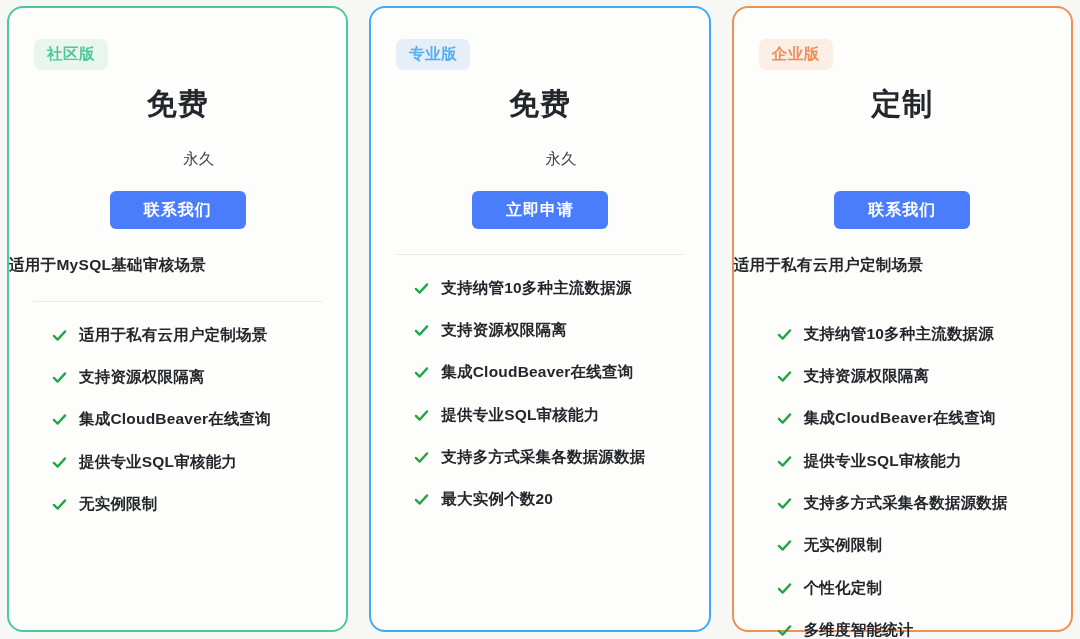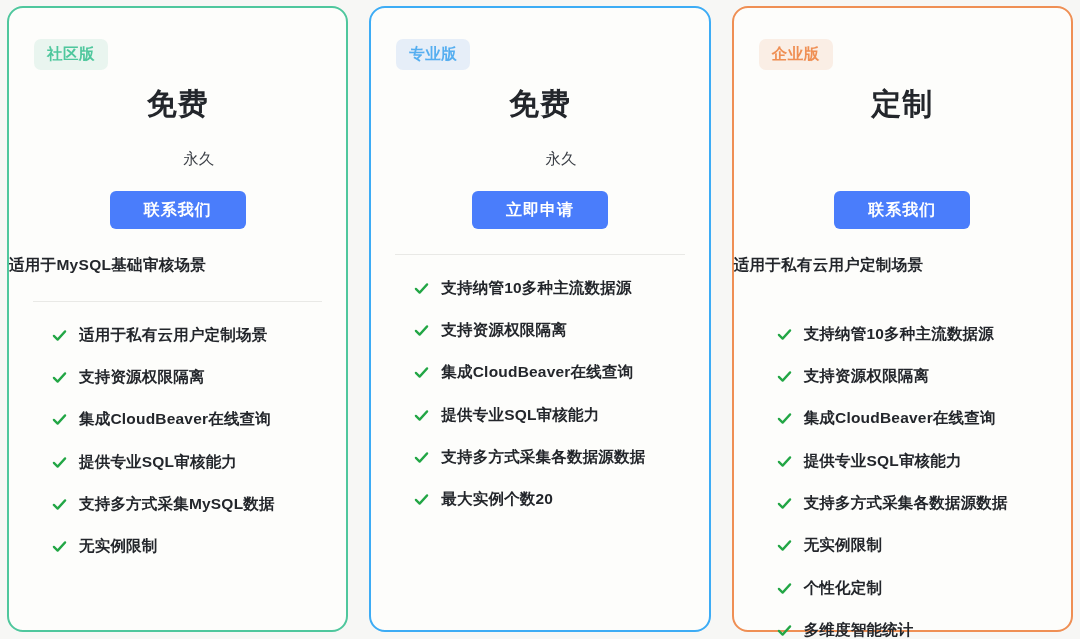--- a/index.html
+++ b/index.html
@@ -170,26 +170,20 @@
       <li class="feature-item">
         <svg class="check-icon" viewBox="0 0 16 16">
             <path d="M2 8.4 L6 12.4 L14 3.6" stroke="#22a645" stroke-width="2.4" fill="none" stroke-linecap="round" stroke-linejoin="round"></path>
           </svg>
         <span class="feature-text">提供专业SQL审核能力</span>
       </li>
       <li class="feature-item">
         <svg class="check-icon" viewBox="0 0 16 16">
             <path d="M2 8.4 L6 12.4 L14 3.6" stroke="#22a645" stroke-width="2.4" fill="none" stroke-linecap="round" stroke-linejoin="round"></path>
           </svg>
-        <span class="feature-text">支持多方式采集MySQL数据</span>
-      </li>
-      <li class="feature-item">
-        <svg class="check-icon" viewBox="0 0 16 16">
-            <path d="M2 8.4 L6 12.4 L14 3.6" stroke="#22a645" stroke-width="2.4" fill="none" stroke-linecap="round" stroke-linejoin="round"></path>
-          </svg>
         <span class="feature-text">无实例限制</span>
       </li>
     </ul>
   </div>
 
   <div class="plan-card accent-blue">
     <span class="badge badge-blue">专业版</span>
     <div class="price-block">
       <div class="price">免费</div>
       <div class="price-period">永久</div>

